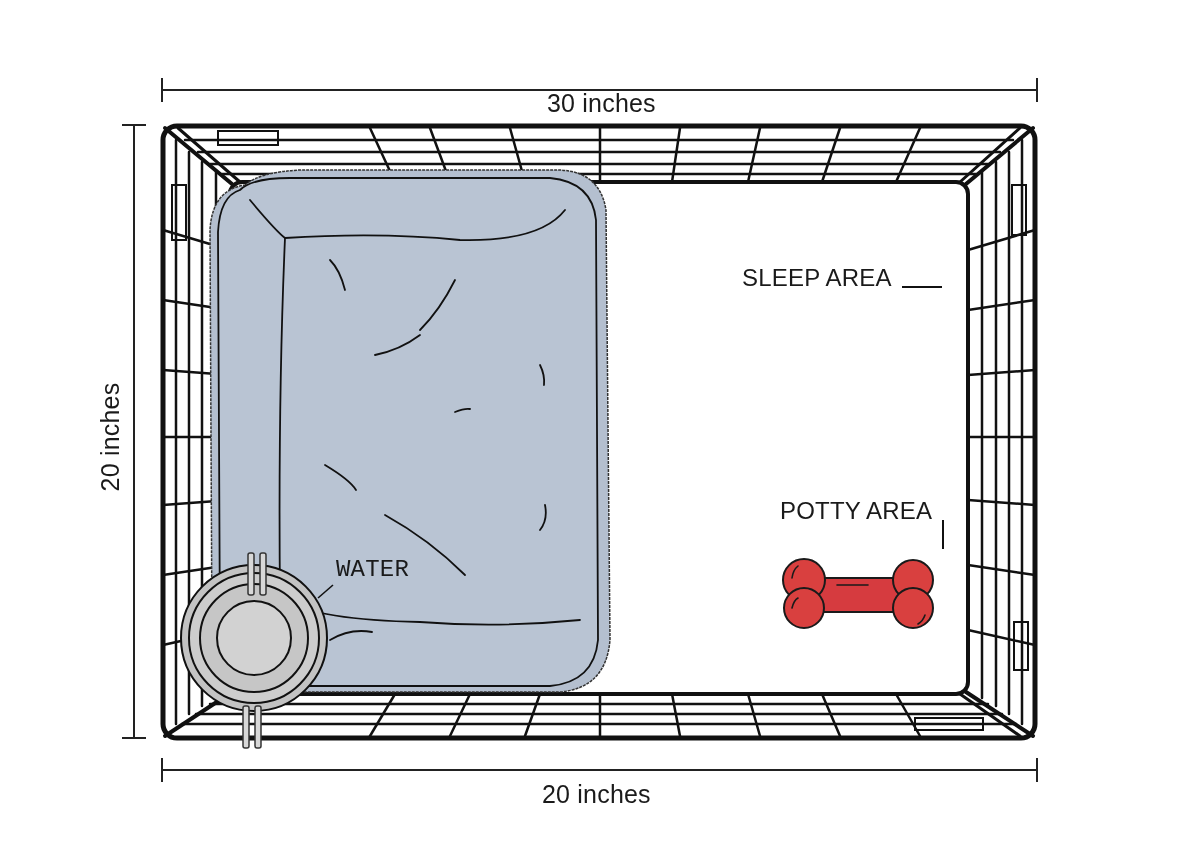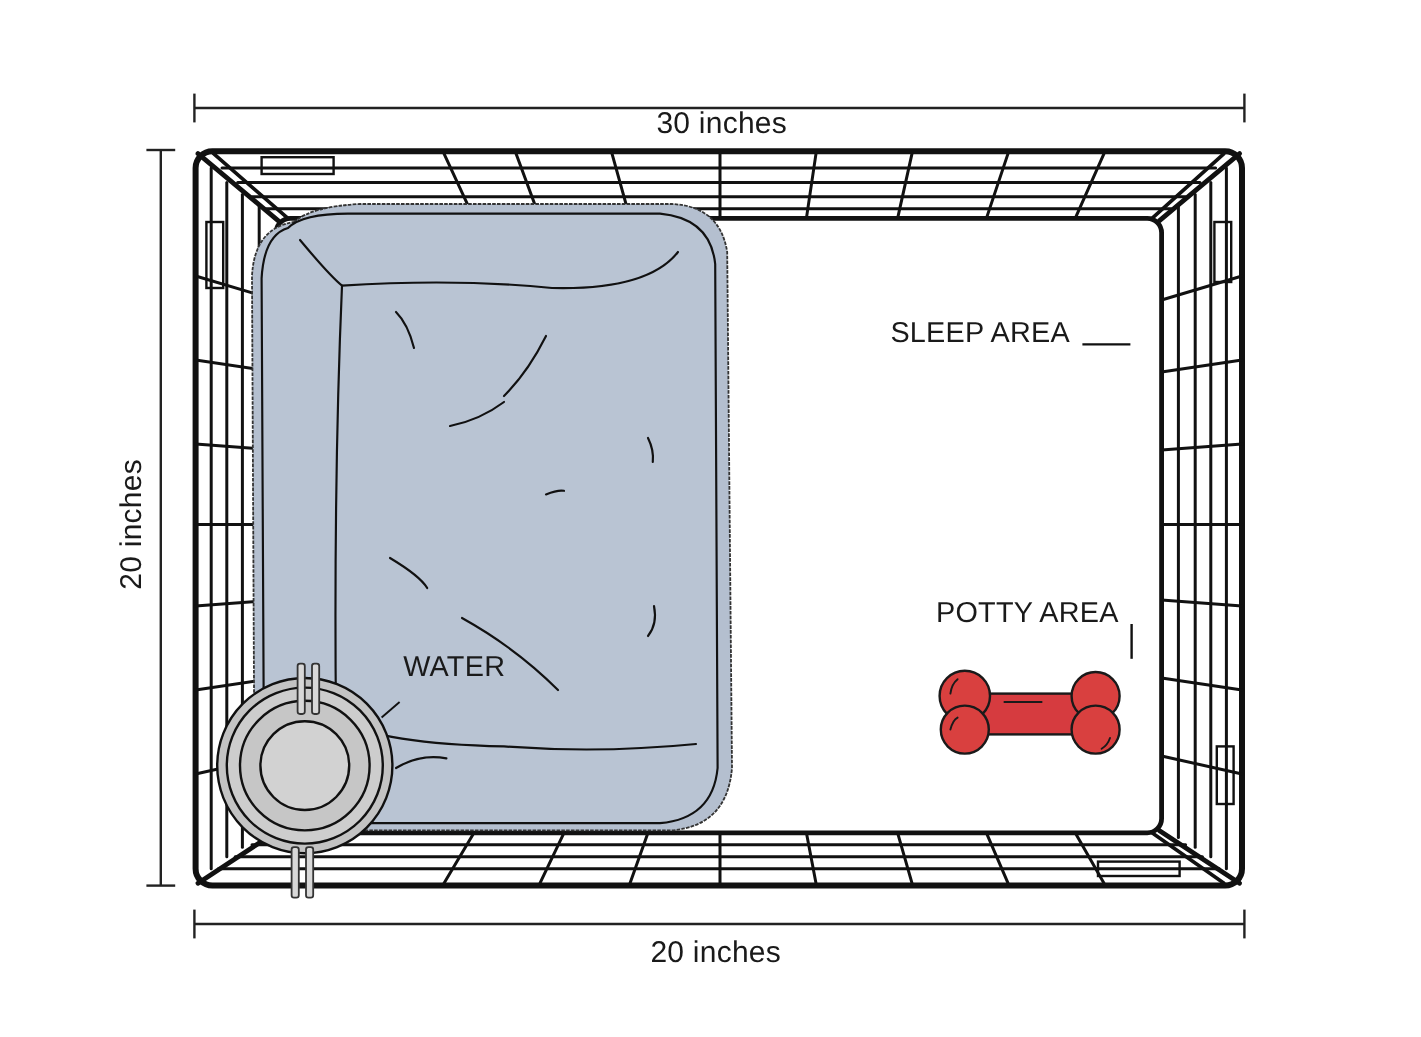--- a/index.html
+++ b/index.html
@@ -5,21 +5,21 @@
   html, body { margin: 0; padding: 0; background: #ffffff; }
   body { width: 1184px; height: 864px; position: relative; overflow: hidden; font-family: "Liberation Sans", "DejaVu Sans", sans-serif; color: #1a1a1a; }
   #stage { position: absolute; left: 0; top: 0; width: 1184px; height: 864px; }
   .lbl { position: absolute; font-size: 24px; white-space: nowrap; color: #1a1a1a; letter-spacing: 0.2px; }
   .dim { font-size: 25px; }
   #dim-top-label { left: 547px; top: 49px; margin-top: 40px; }
   #dim-bottom-label { left: 542px; top: 780px; }
   #dim-left-label { left: 110px; top: 437px; transform: translate(-50%, -50%) rotate(-90deg); }
   #sleep-label { left: 742px; top: 264px; }
   #potty-label { left: 780px; top: 497px; }
-  #water-label { left: 336px; top: 542px; }
+  #water-label { left: 336px; top: 556px; font-family: Liberation Mono, monospace; }
 </style>
 </head>
 <body>
 
 <div id="stage">
 <svg width="1184" height="864" viewBox="0 0 1184 864" xmlns="http://www.w3.org/2000/svg">
 
   <g stroke="#222" stroke-width="2">
     <line x1="162" y1="90" x2="1037" y2="90"></line>
     <line x1="162" y1="78" x2="162" y2="102"></line>

